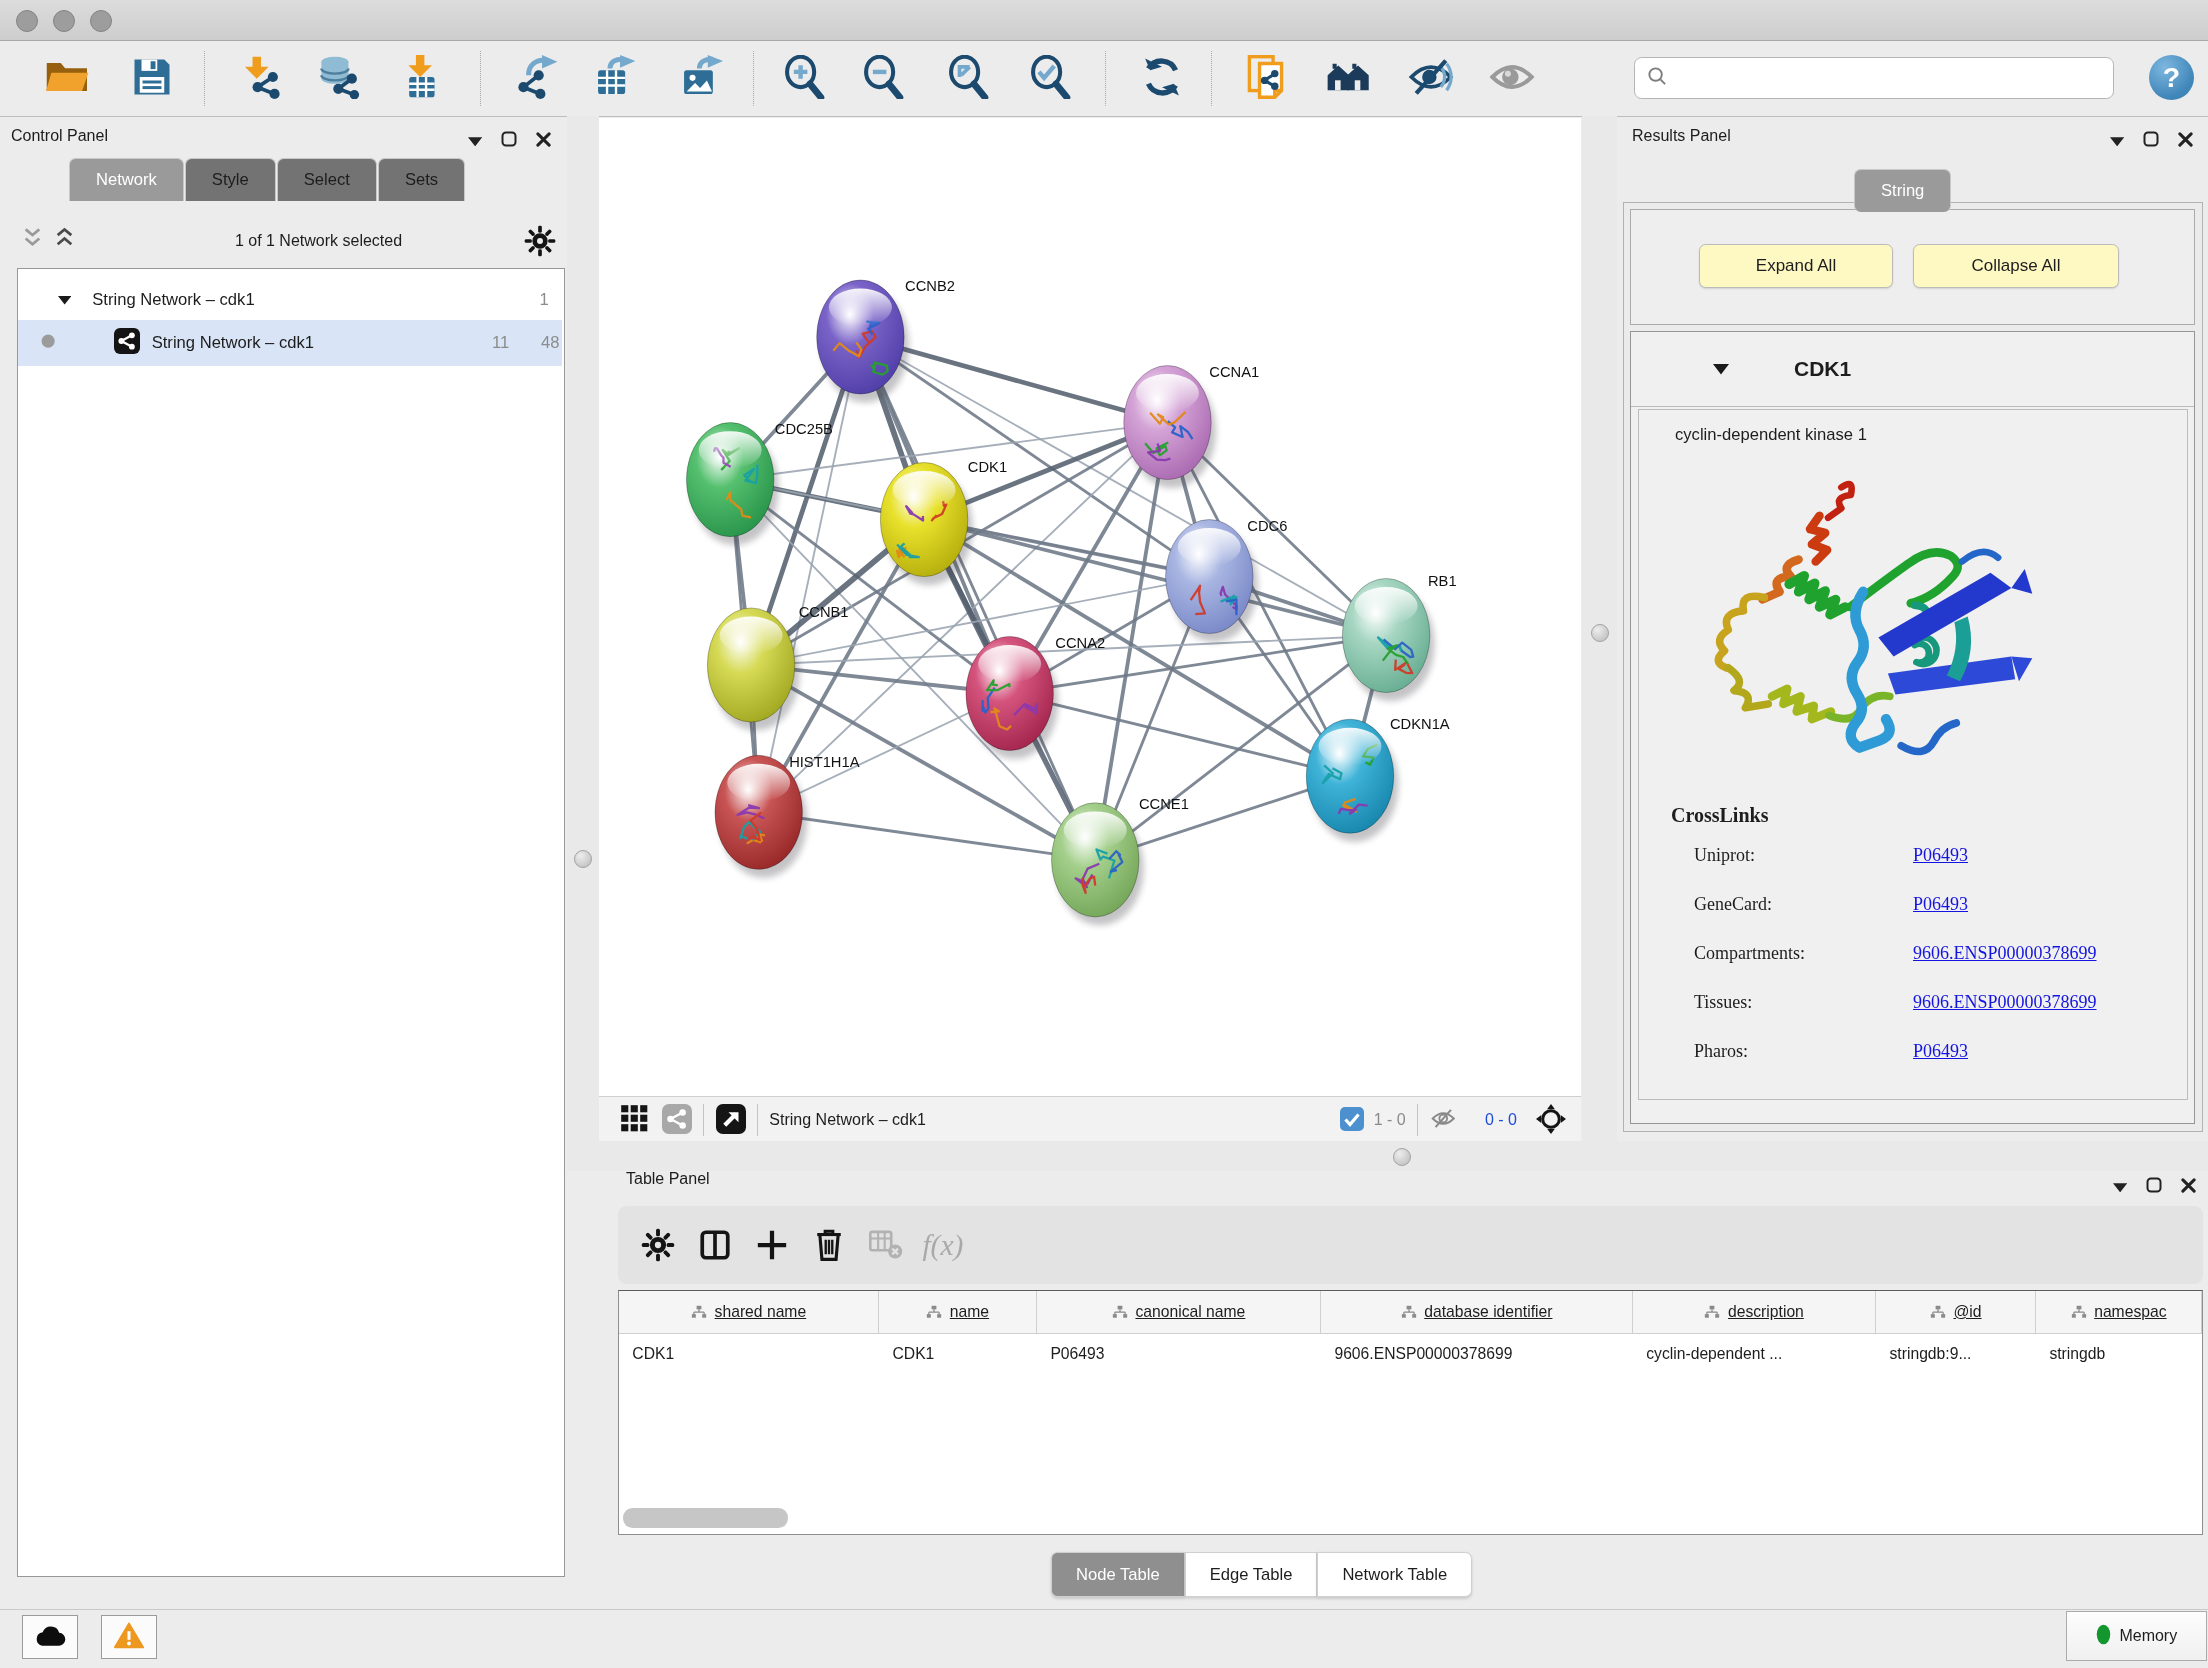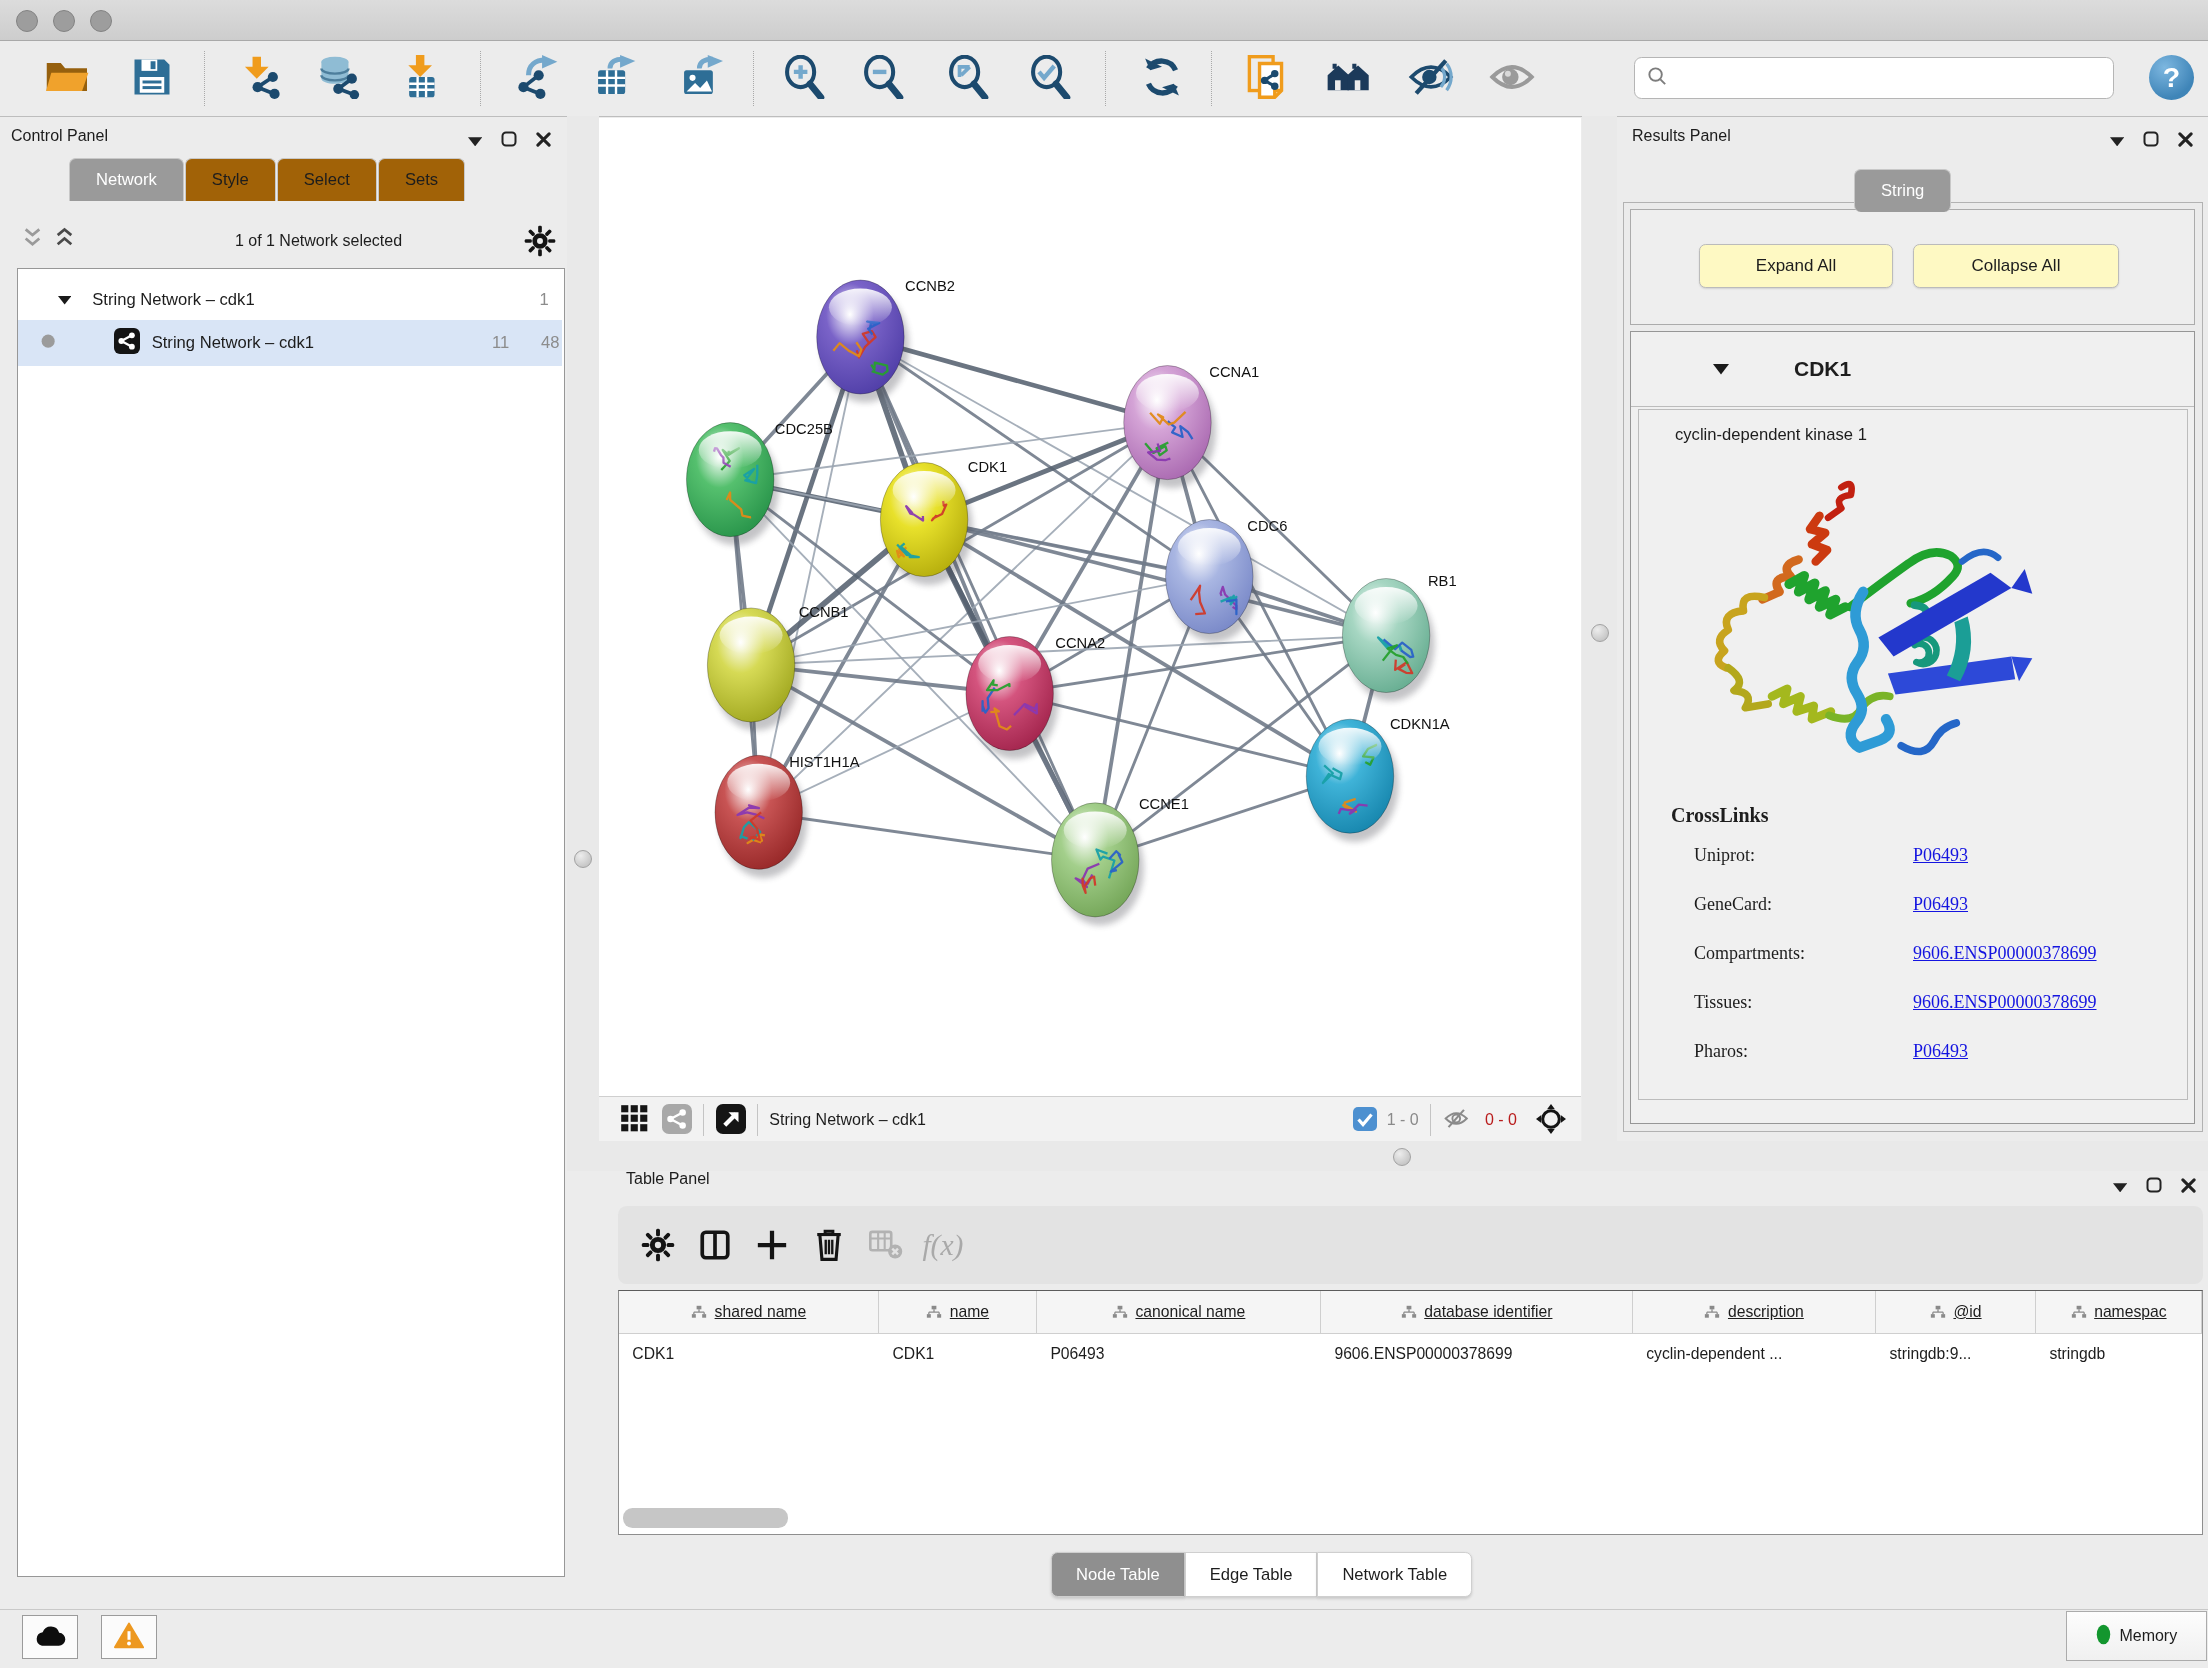--- a/index.html
+++ b/index.html
@@ -20,21 +20,21 @@
   .searchbox input{border:none;outline:none;font-size:16px;width:409px;background:transparent;
     font-family:"Liberation Sans",sans-serif;}
   .helpbtn{left:2149px;top:14.3px;width:45px;height:45px;border-radius:50%;
     background:radial-gradient(circle at 35% 28%,#7db7e0,#3f85b8 70%);color:#fff;font-size:28.5px;font-weight:bold;
     display:flex;align-items:center;justify-content:center;}
   
   .panel-title{font-size:16px;color:#1c1c1c;}
   .winctl{display:flex;gap:19px;align-items:center;}
   
   .cp-tabs{left:69px;top:158px;display:flex;}
-  .tab{height:42px;line-height:42px;padding:0 26px;background:#a16207;border:1px solid #c8c8c8;
+  .tab{height:42px;line-height:42px;padding:0 26px;background:#737373;border:1px solid #c8c8c8;
     border-bottom:none;border-radius:6.7px 6.7px 0 0;font-size:16.6px;margin-right:1px;}
   .tab.active{background:#9a9a9a;color:#fff;}
   .listbox{left:17px;top:268px;width:546px;height:1307px;background:#fff;border:1px solid #979797;}
   .treerow{position:absolute;left:0;width:544px;height:46px;display:flex;align-items:center;font-size:16.6px;}
   .count{color:#8c8c8c;}
   
   .netcanvas{left:599px;top:118px;width:982px;height:978px;background:#fff;}
   .netfooter{left:599px;top:1096px;width:982px;height:46px;background:#f2f2f2;border-top:1px solid #cfcfcf;
     display:flex;align-items:center;}
   .vline{width:0;height:32px;border-left:1px solid #c4c4c4;margin:0 11.4px;}
@@ -583,21 +583,21 @@
         <rect width="24" height="24" rx="5" fill="#4d90d0"></rect>
         <path d="M5.5 12.5l4.5 5 8.5-10" stroke="#fff" stroke-width="3.2" fill="none"></path>
       </svg></span>
   <span style="margin-left:9.5px;color:#8a8a8a;font-size:16px">1 - 0</span>
   <span class="vline"></span>
   <span><svg width="28.5" height="25" viewBox="0 0 28 26">
         <path d="M3 13q11-11 22 0q-11 11-22 0z" fill="none" stroke="#8a8a8a" stroke-width="2"></path>
         <circle cx="14" cy="13" r="4" fill="none" stroke="#8a8a8a" stroke-width="2"></circle>
         <path d="M6 22L22 4" stroke="#8a8a8a" stroke-width="2.2"></path>
       </svg></span>
-  <span style="margin-left:14px;color:#b91c1c;font-size:16px">0 - 0</span>
+  <span style="margin-left:27px;color:#1d4ed8;font-size:16px">0 - 0</span>
   <span style="margin:0 15px 0 19px"><svg width="30" height="30" viewBox="0 0 26 26">
         <circle cx="13" cy="13" r="7.2" fill="none" stroke="#151515" stroke-width="2.6"></circle>
         <path d="M13 0l3.4 4.6H9.6zM13 26l3.4-4.6H9.6zM0 13l4.6-3.4v6.8zM26 13l-4.6-3.4v6.8z" fill="#151515"></path>
       </svg></span>
 </div>
 
 <div class="abs" style="left:567px;top:1141px;width:1642px;height:30px;background:#e9e9e9">
   <div class="grip" style="position:absolute;left:826px;top:6.7px"></div>
 </div>
 

